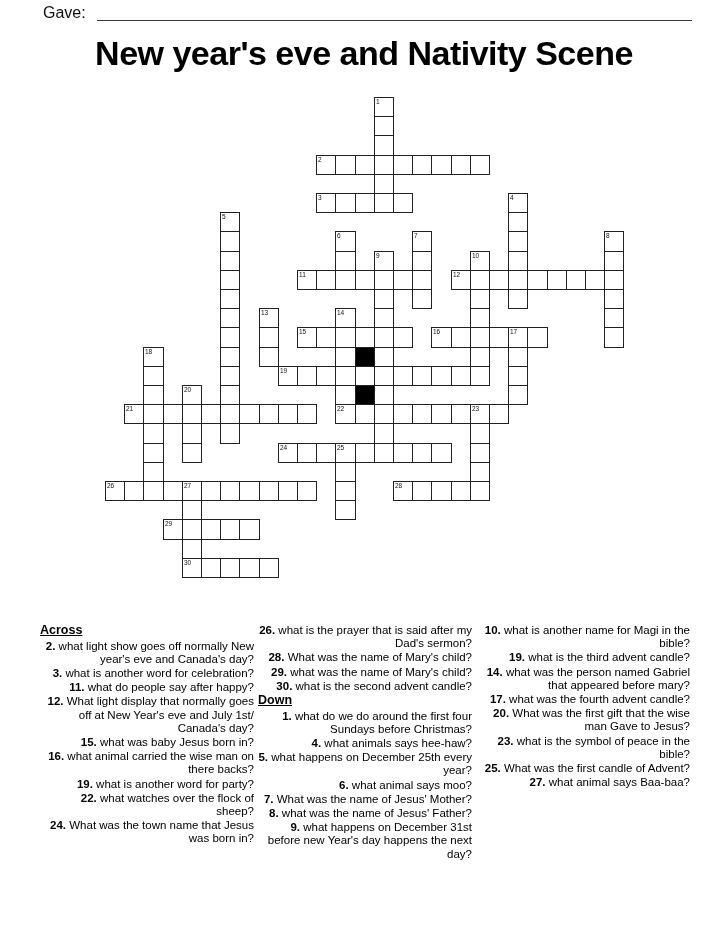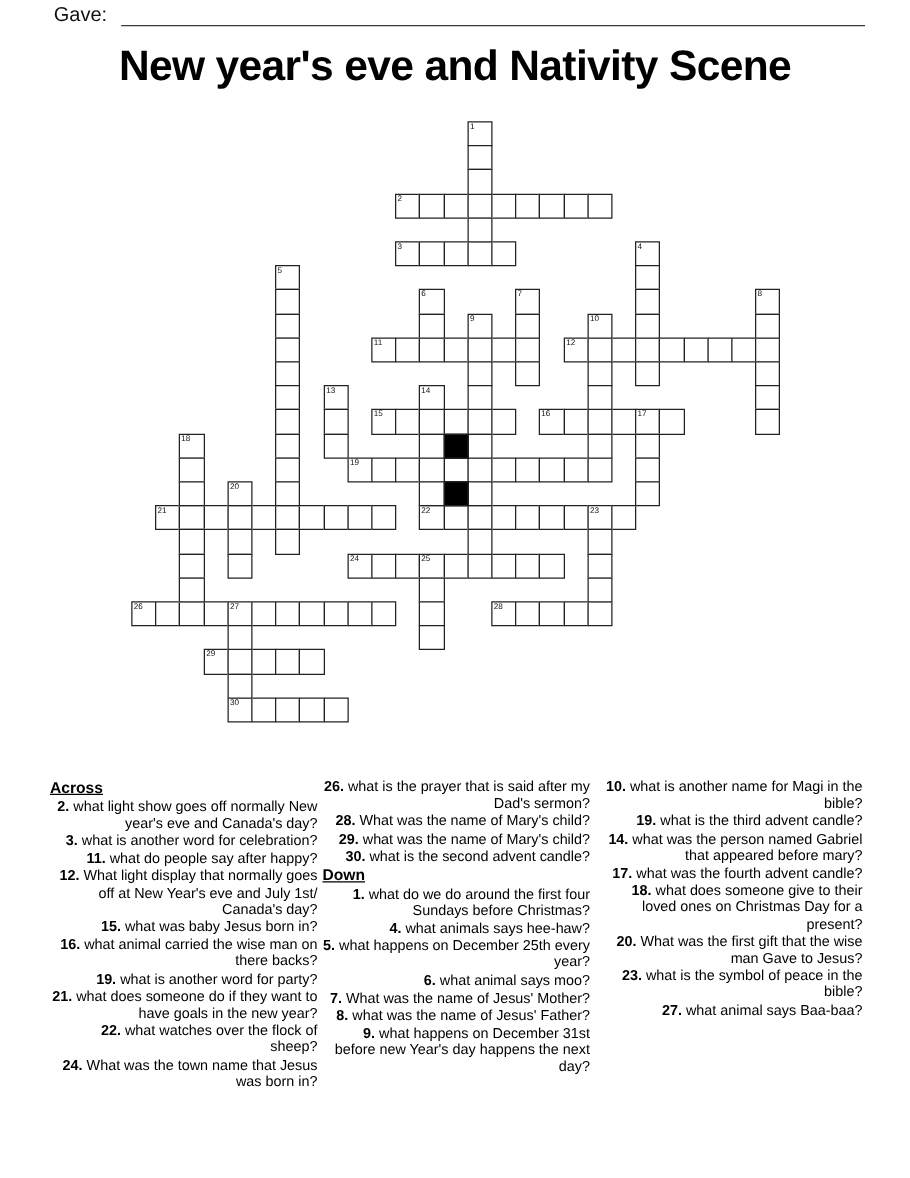--- a/index.html
+++ b/index.html
@@ -306,21 +306,20 @@
   <div class="clues">
     <div class="clue-col" id="cluecol-0">
         <div class="clue-head">Across</div>
         <p class="clue"><b class="cnum">2.</b> what light show goes off normally New year's eve and Canada's day?</p>
         <p class="clue"><b class="cnum">3.</b> what is another word for celebration?</p>
         <p class="clue"><b class="cnum">11.</b> what do people say after happy?</p>
         <p class="clue"><b class="cnum">12.</b> What light display that normally goes off at New Year's eve and July 1st/ Canada's day?</p>
         <p class="clue"><b class="cnum">15.</b> what was baby Jesus born in?</p>
         <p class="clue"><b class="cnum">16.</b> what animal carried the wise man on there backs?</p>
         <p class="clue"><b class="cnum">19.</b> what is another word for party?</p>
-        <p class="clue"><b class="cnum">21.</b> what does someone do if they want to have goals in the new year?</p>
         <p class="clue"><b class="cnum">22.</b> what watches over the flock of sheep?</p>
         <p class="clue"><b class="cnum">24.</b> What was the town name that Jesus was born in?</p>
       </div>
     <div class="clue-col" id="cluecol-1">
         <p class="clue"><b class="cnum">26.</b> what is the prayer that is said after my Dad's sermon?</p>
         <p class="clue"><b class="cnum">28.</b> What was the name of Mary's child?</p>
         <p class="clue"><b class="cnum">29.</b> what was the name of Mary's child?</p>
         <p class="clue"><b class="cnum">30.</b> what is the second advent candle?</p>
         <div class="clue-head">Down</div>
         <p class="clue"><b class="cnum">1.</b> what do we do around the first four Sundays before Christmas?</p>
@@ -329,20 +328,20 @@
         <p class="clue"><b class="cnum">6.</b> what animal says moo?</p>
         <p class="clue"><b class="cnum">7.</b> What was the name of Jesus' Mother?</p>
         <p class="clue"><b class="cnum">8.</b> what was the name of Jesus' Father?</p>
         <p class="clue"><b class="cnum">9.</b> what happens on December 31st before new Year's day happens the next day?</p>
       </div>
     <div class="clue-col" id="cluecol-2">
         <p class="clue"><b class="cnum">10.</b> what is another name for Magi in the bible?</p>
         <p class="clue"><b class="cnum">19.</b> what is the third advent candle?</p>
         <p class="clue"><b class="cnum">14.</b> what was the person named Gabriel that appeared before mary?</p>
         <p class="clue"><b class="cnum">17.</b> what was the fourth advent candle?</p>
-        <p class="clue"><b class="cnum">18.</b> what does someone give to their loved ones on Christmas Day for a present?</p>
         <p class="clue"><b class="cnum">20.</b> What was the first gift that the wise man Gave to Jesus?</p>
         <p class="clue"><b class="cnum">23.</b> what is the symbol of peace in the bible?</p>
+        <p class="clue"><b class="cnum">25.</b> What was the first candle of Advent?</p>
         <p class="clue"><b class="cnum">27.</b> what animal says Baa-baa?</p>
       </div>
   </div>
 
 </div>
 
 </body></html>

